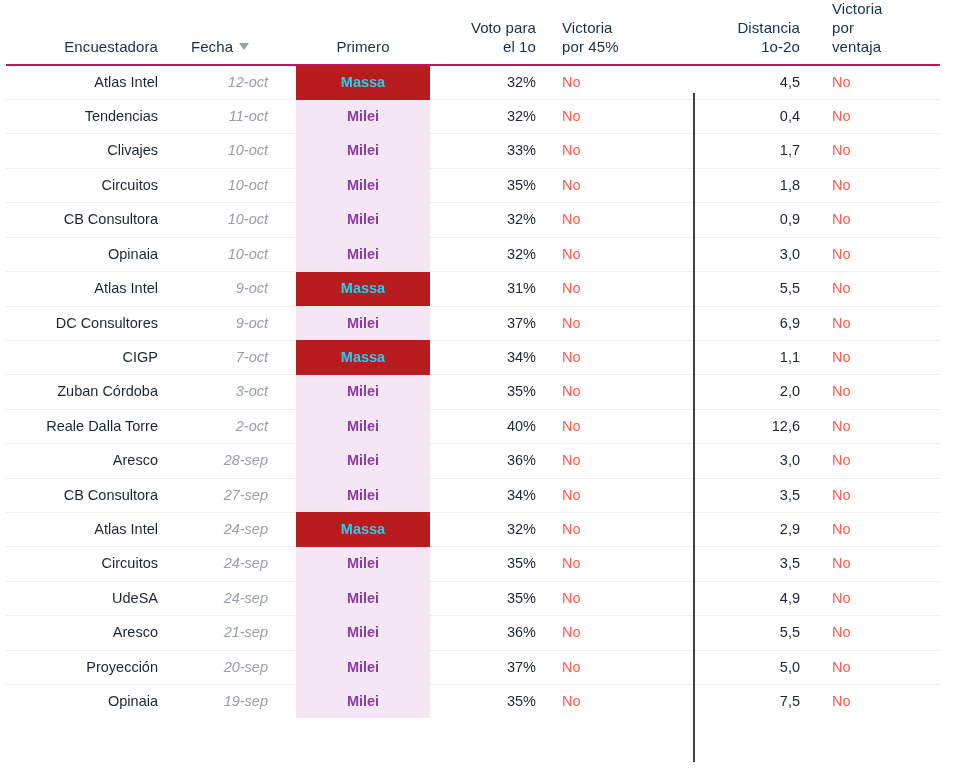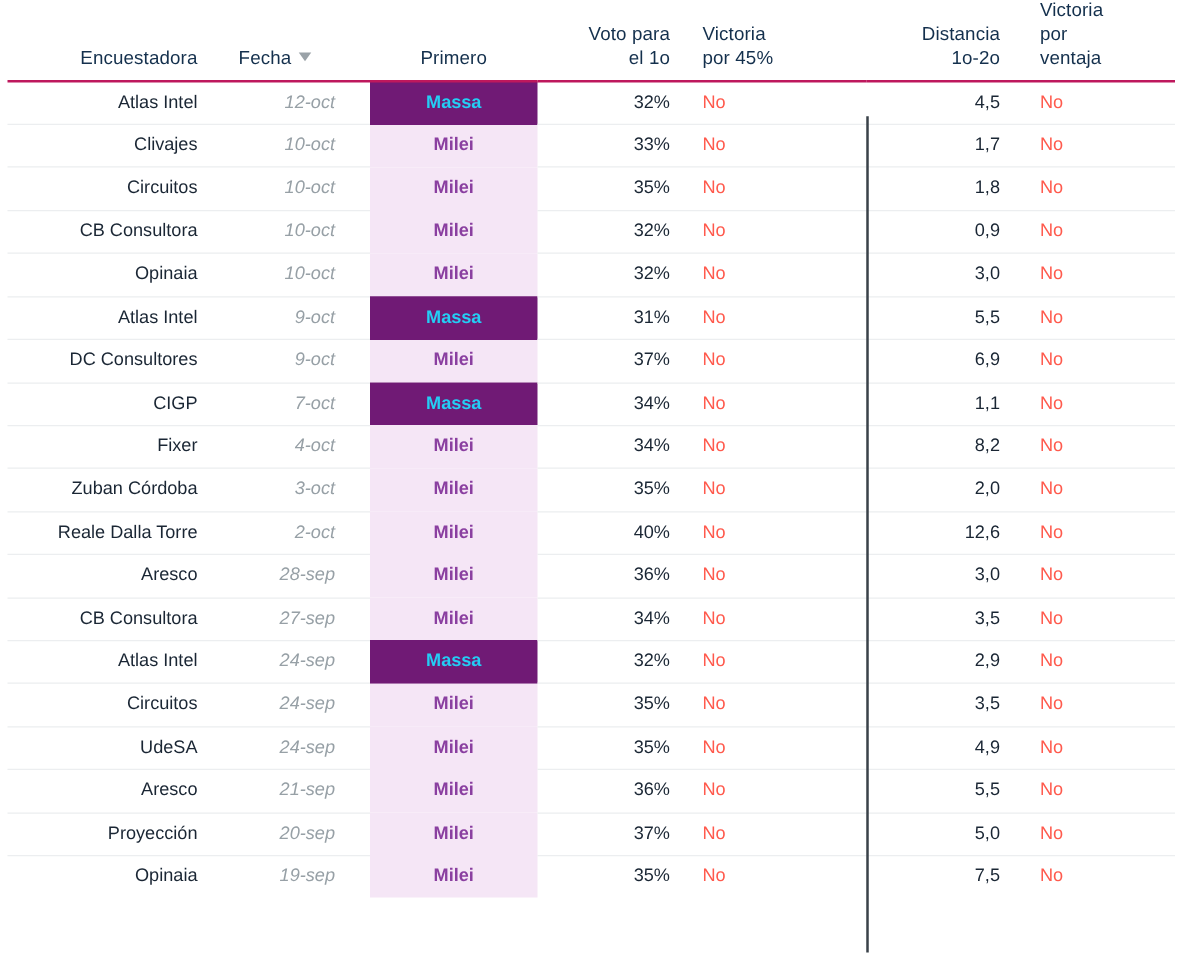--- a/index.html
+++ b/index.html
@@ -79,21 +79,21 @@
     padding-right: 28px;
     color: #97a0a6;
     font-style: italic;
     margin-top: 44px;
   }
   td.c-primero {
     text-align: center;
     font-weight: bold;
     border-bottom-color: transparent;
   }
-  td.c-primero.massa { background: #701a75; color: #24cdf4; }
+  td.c-primero.massa { background: #b91c1c; color: #24cdf4; }
   td.c-primero.milei { background: #f5e6f6; color: #8a3fa0; }
 
   td.c-voto   { text-align: right; padding-right: 16px; color: #1a2634; }
   td.c-vic45  { text-align: left;  padding-left: 10px; color: #ff5a4d; }
   td.c-dist   { text-align: right; padding-right: 20px; color: #1a2634; }
   td.c-vicvent{ text-align: left;  padding-left: 12px; color: #ff5a4d; }
 
   
   .group-divider {
     position: absolute;
@@ -155,20 +155,29 @@
         <tr>
           <td class="c-encuestadora">Atlas Intel</td>
           <td class="c-fecha">12-oct</td>
           <td class="c-primero massa">Massa</td>
           <td class="c-voto">32%</td>
           <td class="c-vic45">No</td>
           <td class="c-dist">4,5</td>
           <td class="c-vicvent">No</td>
         </tr>
         <tr>
+          <td class="c-encuestadora">Tendencias</td>
+          <td class="c-fecha">11-oct</td>
+          <td class="c-primero milei">Milei</td>
+          <td class="c-voto">32%</td>
+          <td class="c-vic45">No</td>
+          <td class="c-dist">0,4</td>
+          <td class="c-vicvent">No</td>
+        </tr>
+        <tr>
           <td class="c-encuestadora">Clivajes</td>
           <td class="c-fecha">10-oct</td>
           <td class="c-primero milei">Milei</td>
           <td class="c-voto">33%</td>
           <td class="c-vic45">No</td>
           <td class="c-dist">1,7</td>
           <td class="c-vicvent">No</td>
         </tr>
         <tr>
           <td class="c-encuestadora">Circuitos</td>
@@ -218,29 +227,20 @@
         <tr>
           <td class="c-encuestadora">CIGP</td>
           <td class="c-fecha">7-oct</td>
           <td class="c-primero massa">Massa</td>
           <td class="c-voto">34%</td>
           <td class="c-vic45">No</td>
           <td class="c-dist">1,1</td>
           <td class="c-vicvent">No</td>
         </tr>
         <tr>
-          <td class="c-encuestadora">Fixer</td>
-          <td class="c-fecha">4-oct</td>
-          <td class="c-primero milei">Milei</td>
-          <td class="c-voto">34%</td>
-          <td class="c-vic45">No</td>
-          <td class="c-dist">8,2</td>
-          <td class="c-vicvent">No</td>
-        </tr>
-        <tr>
           <td class="c-encuestadora">Zuban Córdoba</td>
           <td class="c-fecha">3-oct</td>
           <td class="c-primero milei">Milei</td>
           <td class="c-voto">35%</td>
           <td class="c-vic45">No</td>
           <td class="c-dist">2,0</td>
           <td class="c-vicvent">No</td>
         </tr>
         <tr>
           <td class="c-encuestadora">Reale Dalla Torre</td>

